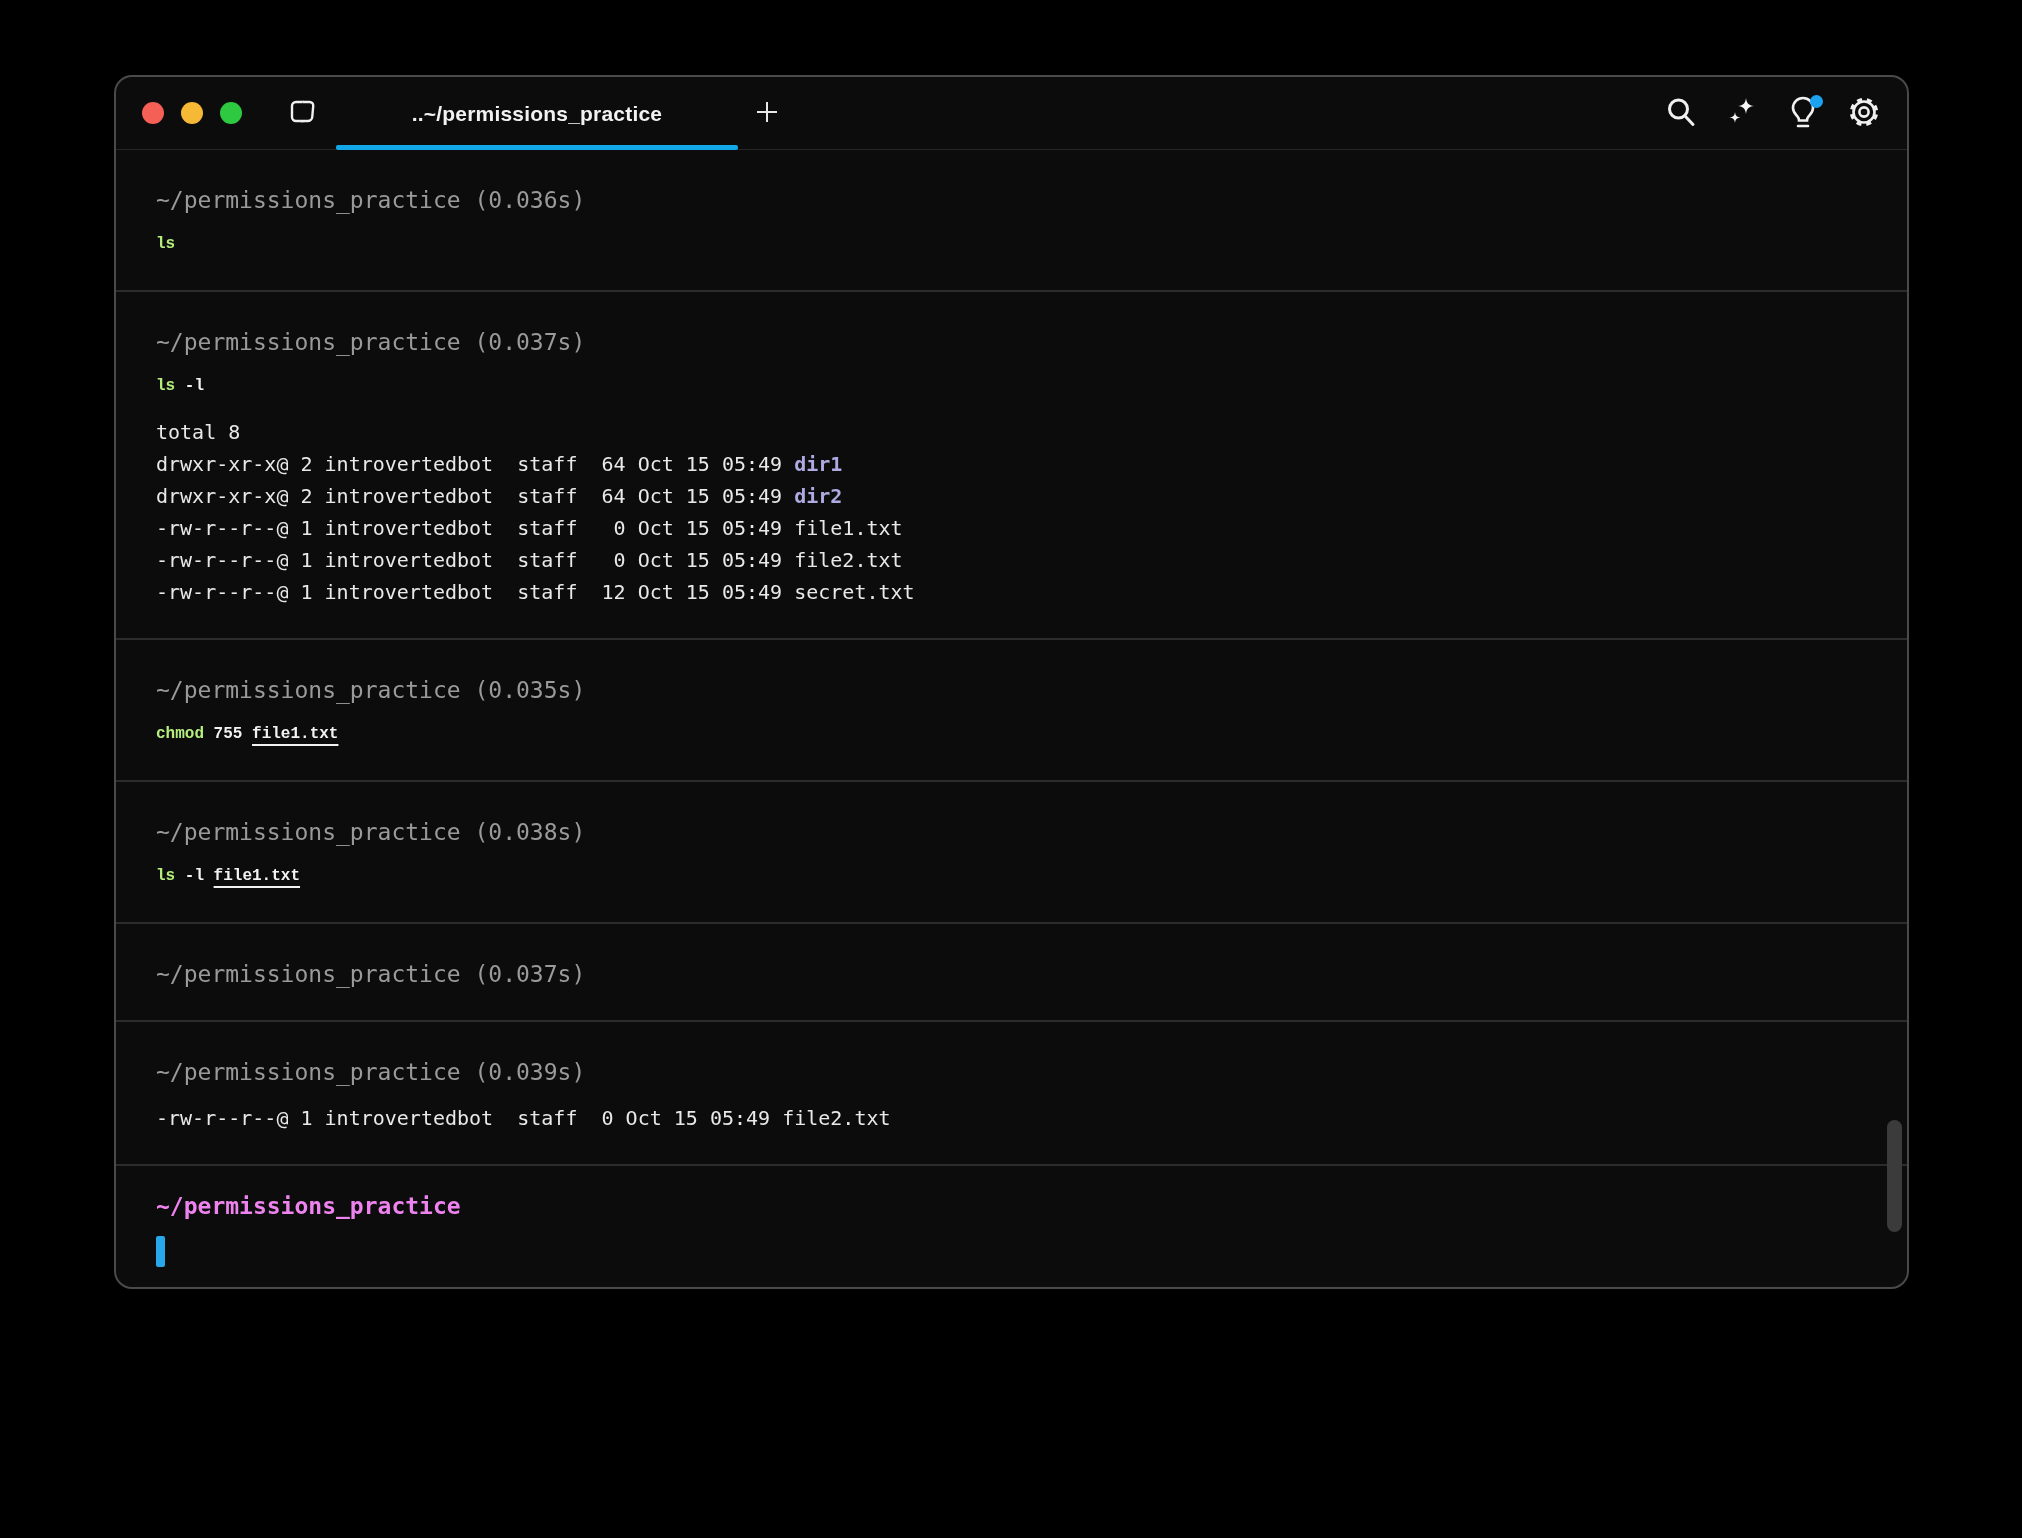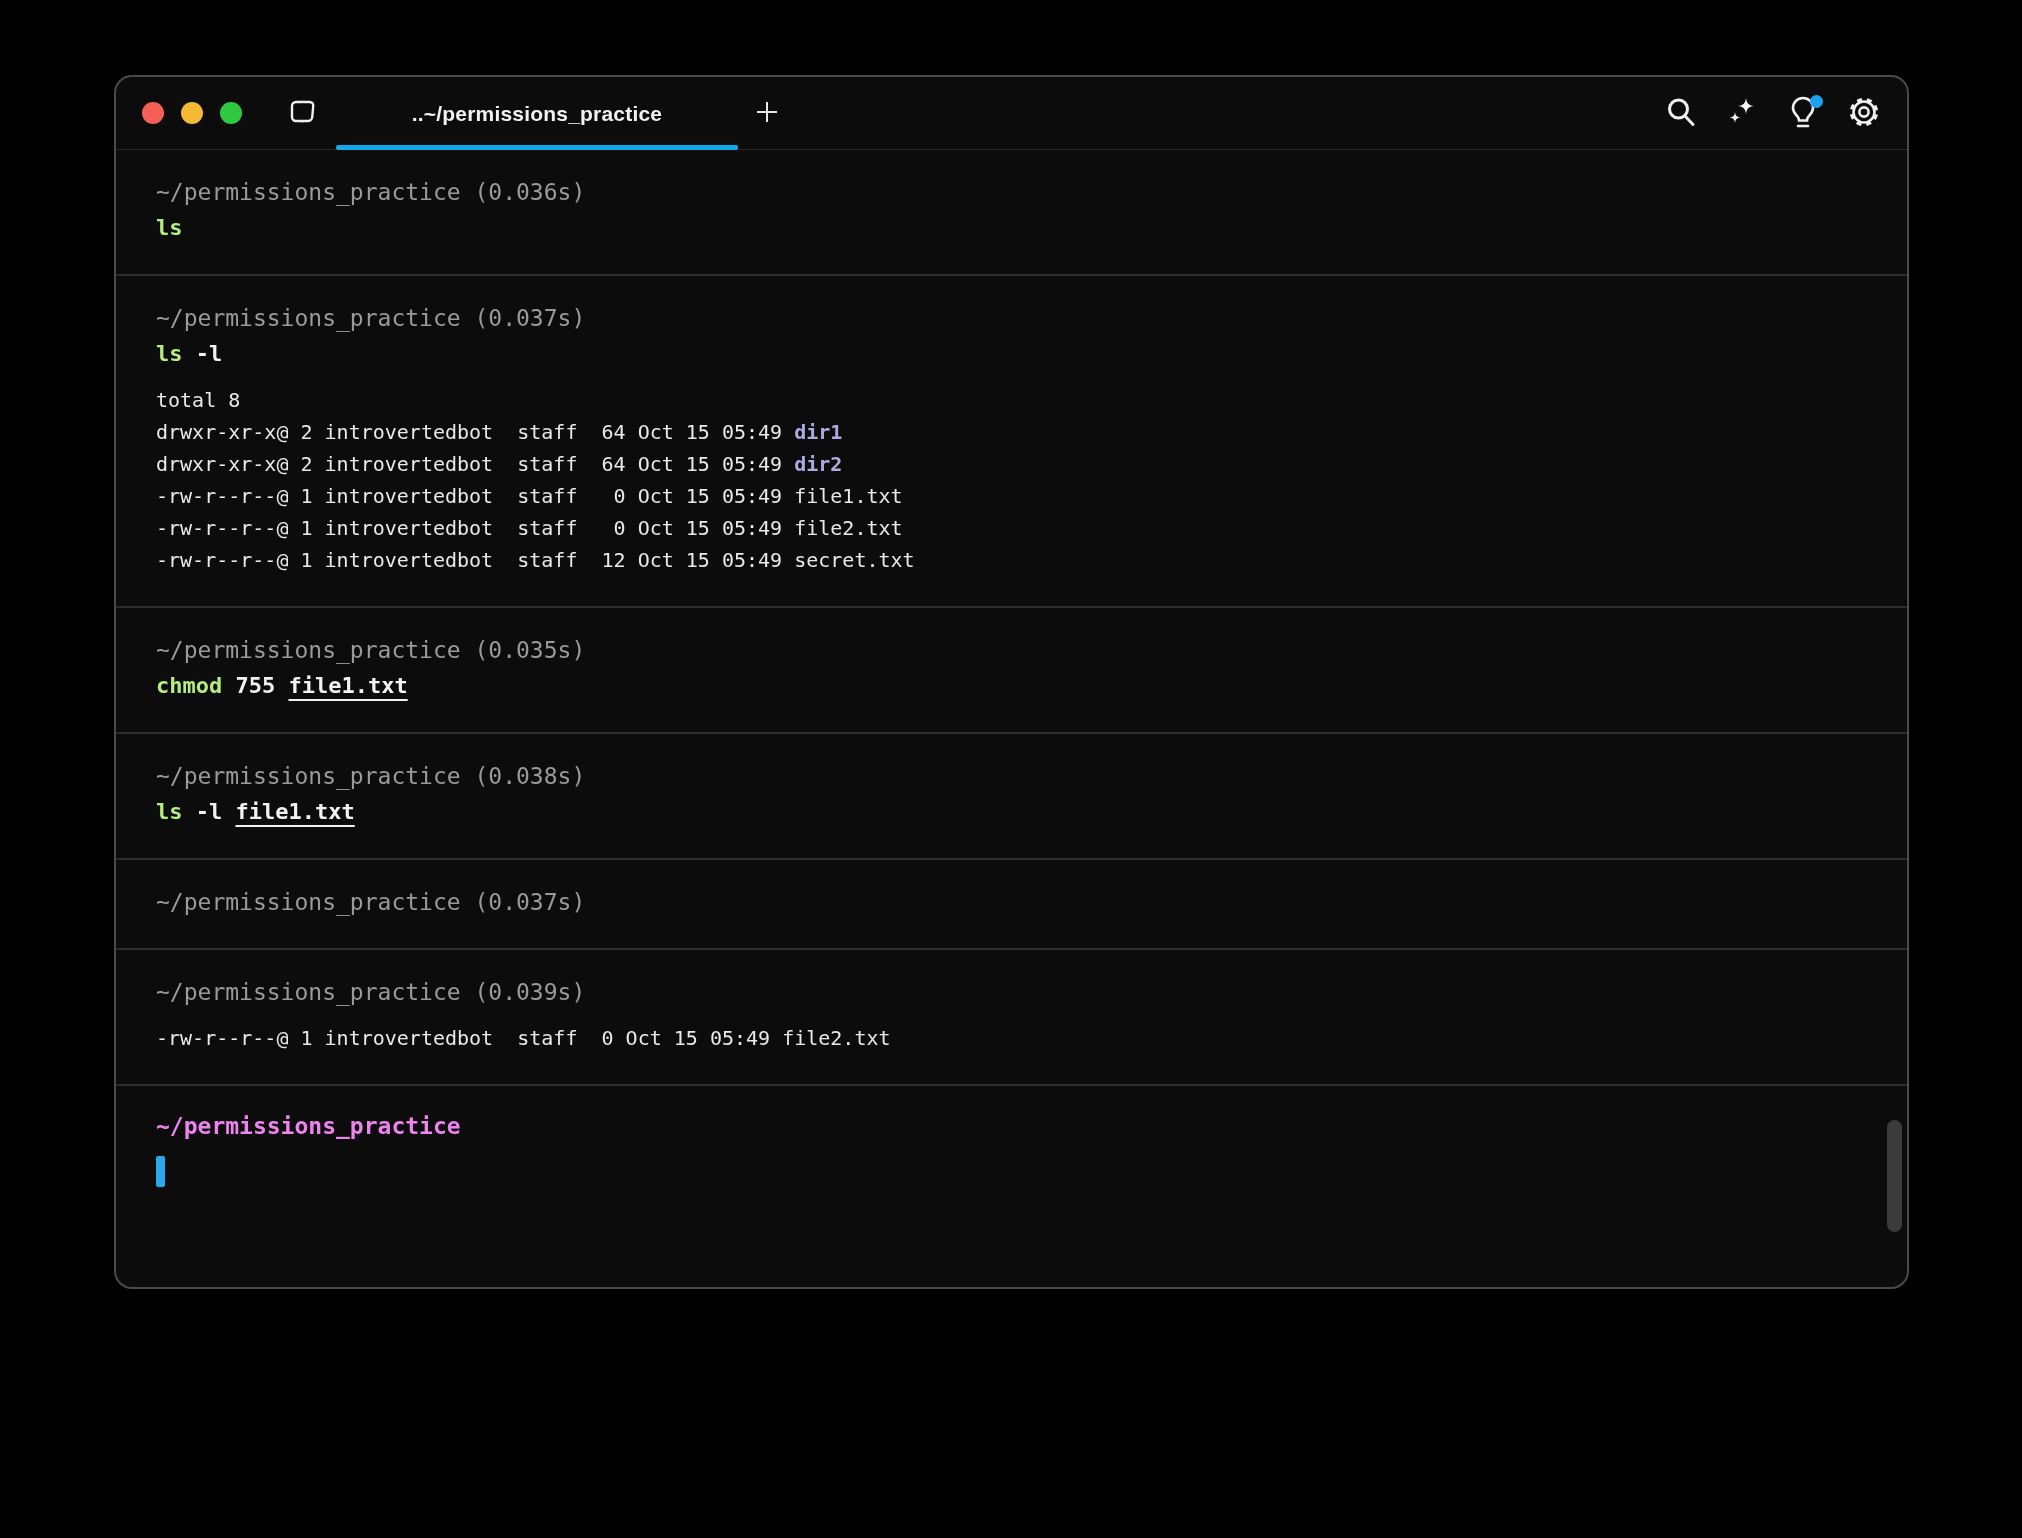--- a/index.html
+++ b/index.html
@@ -59,25 +59,25 @@
   .notif-dot {
     position:absolute; top:-2px; right:-3px; width:13px; height:13px; border-radius:50%;
   }
 
   
   .scrollback { position:relative; width:100%; }
   .block { padding:26px 40px 30px 40px; }
   .divider { border:none; border-top:2px solid #2c2c2c; height:0; }
 
   .prompt-line {
-    font-size:23px; line-height:32px; color:#9a9a9a; white-space:pre;
+    font-size:23px; line-height:32px; color:#9a9a9a; white-space:pre;margin-top:8px;
   }
   .cmd-line {
-    font-size:22px; line-height:32px; font-weight:bold; white-space:pre;
-    margin-top:4px; color:#f2f2f2; cursor:pointer;
+    font-size:16px; line-height:32px; font-weight:bold; white-space:pre;
+    margin-top:12px; color:#f2f2f2; cursor:pointer;font-family:Liberation Mono, monospace;
   }
   .output { margin-top:14px; font-size:20px; line-height:32px; white-space:pre;
     color:#e9e9e9; font-family:inherit; }
 
   .s-cmd  { font-weight:bold; }
   .s-file { text-decoration:underline; text-underline-offset:6px; text-decoration-thickness:2px; }
   .s-dir  { font-weight:bold; }
 
   .current-block { padding:24px 40px 0 40px; }
   .current-prompt {

